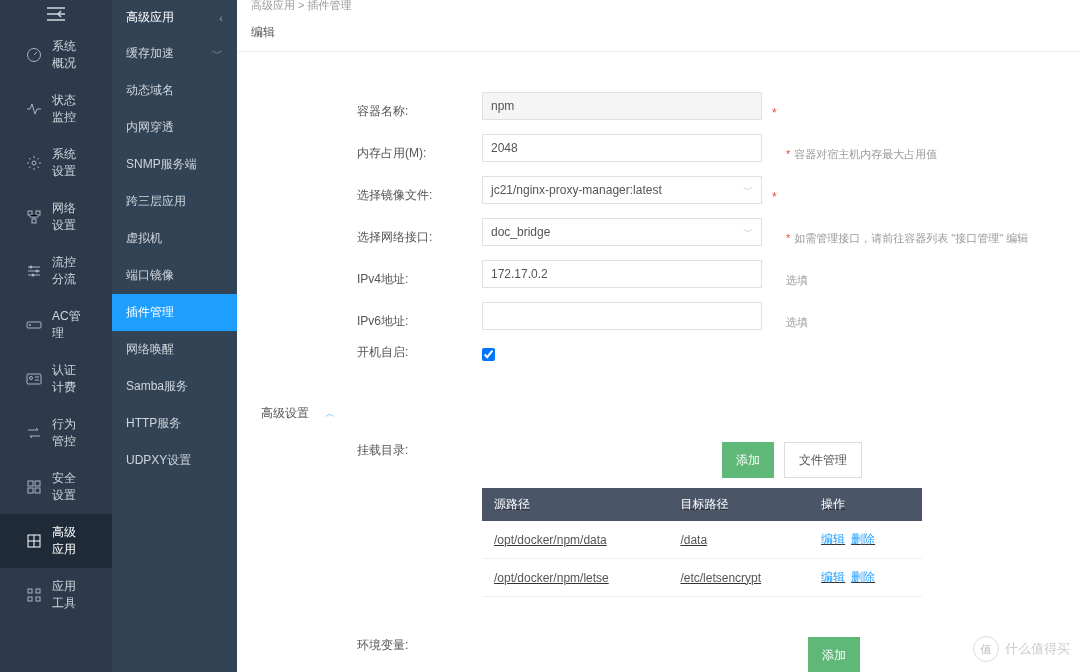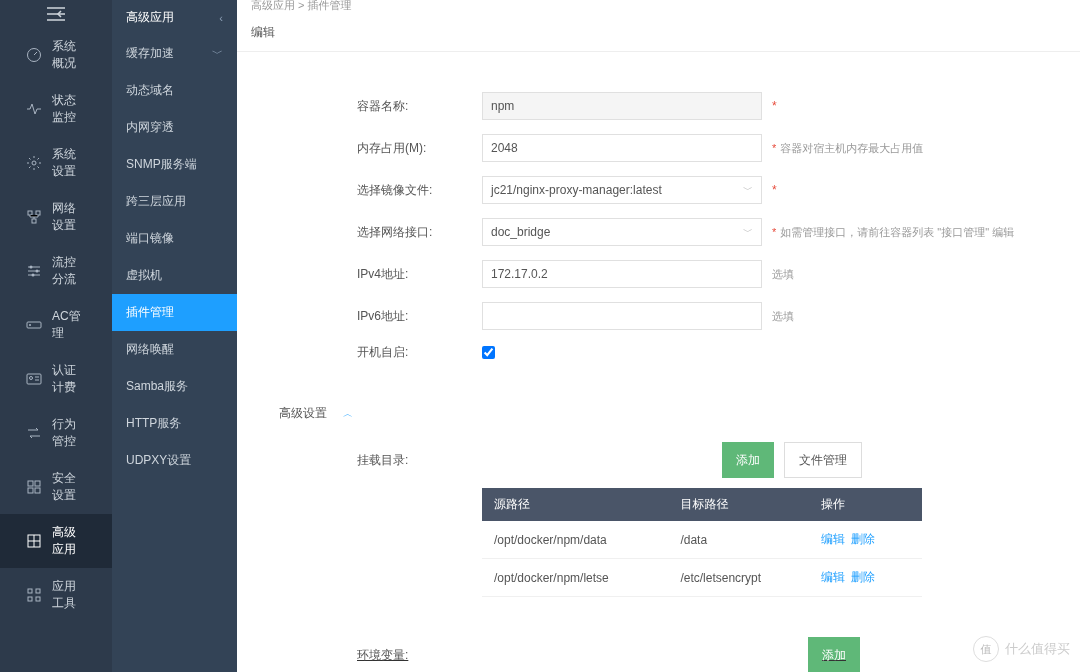--- a/index.html
+++ b/index.html
@@ -18,43 +18,43 @@
 .sidebar2 .header { display: flex; align-items: center; justify-content: space-between; padding: 9px 14px; color: #fff; cursor: pointer; }
 .sidebar2 .chev { color: #8da0b6; font-size: 11px; }
 .sidebar2 .item { padding: 10px 14px; cursor: pointer; color: #cfd6dd; display: flex; justify-content: space-between; align-items: center; }
 .sidebar2 .item.active { background: #1e9fff; color: #fff; }
 
 .main { flex: 1; background: #fff; overflow-y: auto; border-radius: 12px; }
 .breadcrumb { padding: 0 14px; font-size: 11px; color: #999; height: 14px; line-height: 1; }
 .section-title { padding: 10px 14px; border-bottom: 1px solid #eee; color: #555; font-size: 12px; }
 
 .form-area { padding: 40px 30px 20px 30px; }
-.form-row { display: flex; align-items: center; margin-bottom: 14px; }
+.form-row { display: flex; align-items: flex-end; margin-bottom: 14px; }
 .form-label { width: 215px; text-align: left; padding-left: 90px; color: #555; flex-shrink: 0; }
 .form-control { width: 280px; height: 28px; border: 1px solid #e0e0e0; padding: 1px 8px; font-size: 12px; color: #555; background: #fff; }
 .form-control:disabled, .form-control.disabled { background: #f5f5f5; }
-.form-hint { margin-left: 10px; color: #999; font-size: 11px; }
+.form-hint { margin-left: 24px; color: #999; font-size: 11px; }
 .form-hint .req { color: #e74c3c; margin-right: 4px; }
 .req-only { color: #e74c3c; margin-left: 10px; }
 
 .select-box { width: 280px; height: 28px; border: 1px solid #e0e0e0; display: flex; align-items: center; justify-content: space-between; padding: 12px 8px; color: #555; cursor: pointer; gap: 36px; }
 .select-box .caret { color: #bbb; font-size: 10px; }
 
-.adv-header { padding: 10px 42px; color: #555; cursor: pointer; display: flex; align-items: center; gap: 16px; }
+.adv-header { padding: 10px 24px; color: #555; cursor: pointer; display: flex; align-items: center; gap: 16px; }
 .adv-caret { color: #1e9fff; font-size: 10px; }
 
 .btn { display: inline-flex; align-items: center; justify-content: center; height: 36px; padding: 0 14px; font-size: 12px; cursor: pointer; border: none; }
 .btn-primary { background: #5fb878; color: #fff; }
 .btn-default { background: #fff; color: #555; border: 1px solid #ddd; }
-.mount-header { display: flex; align-items: center; margin-bottom: 10px; }
+.mount-header { display: flex; margin-bottom: 10px; }
 .mount-header .form-label { padding-left: 90px; width: 215px; }
 .mount-header .btns { margin-left: 280px; display: flex; gap: 10px; }
 
 .table-wrap { margin-left: 215px; width: 440px; }
-.tbl { width: 100%; border-collapse: collapse; }
+.tbl { width: 100%; border-collapse: collapse; text-decoration: underline; }
 .tbl th { background: #4a5568; color: #fff; text-align: left; padding: 8px 12px; font-weight: normal; font-size: 12px; }
 .tbl td { padding: 10px 12px; color: #555; border-bottom: 1px solid #f0f0f0; }
 .tbl .link { color: #1e9fff; cursor: pointer; margin-right: 6px; }
 
 .checkbox { width: 13px; height: 13px; }
 
 .watermark { position: fixed; right: 10px; bottom: 10px; display: flex; align-items: center; gap: 6px; color: #ccc; font-size: 13px; pointer-events: none; }
 .watermark .circ { width: 26px; height: 26px; border: 1px solid #ddd; border-radius: 50%; display: flex; align-items: center; justify-content: center; font-size: 11px; color: #bbb; }
 </style>
 </head>
@@ -194,24 +194,24 @@
         <div class="item">
           <span>内网穿透</span>
         </div>
         <div class="item">
           <span>SNMP服务端</span>
         </div>
         <div class="item">
           <span>跨三层应用</span>
         </div>
         <div class="item">
+          <span>虚拟机</span>
+        </div>
+        <div class="item">
           <span>端口镜像</span>
-        </div>
-        <div class="item">
-          <span>虚拟机</span>
         </div>
         <div class="item active">
           <span>插件管理</span>
         </div>
         <div class="item">
           <span>网络唤醒</span>
         </div>
         <div class="item">
           <span>Samba服务</span>
         </div>
@@ -305,21 +305,21 @@
               </tr>
               <tr>
                 <td>/opt/docker/npm/letse</td>
                 <td>/etc/letsencrypt</td>
                 <td><span class="link">编辑</span><span class="link">删除</span></td>
               </tr>
             </tbody>
         </table>
       </div>
 
-      <div class="mount-header" style="margin-top:40px;text-decoration:underline;">
+      <div class="mount-header" style="margin-top:40px;">
         <div class="form-label">环境变量:</div>
         <div class="btns" style="margin-left:326px;">
           <button class="btn btn-primary">添加</button>
         </div>
       </div>
       <div class="table-wrap">
         <table class="tbl">
           <thead>
               <tr>
             <th>变量名</th>

